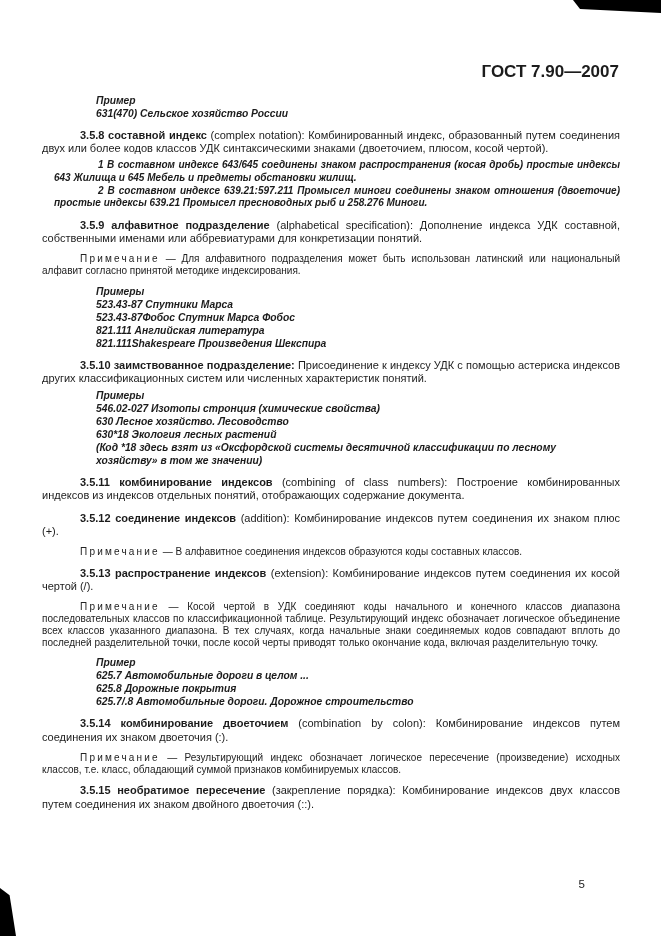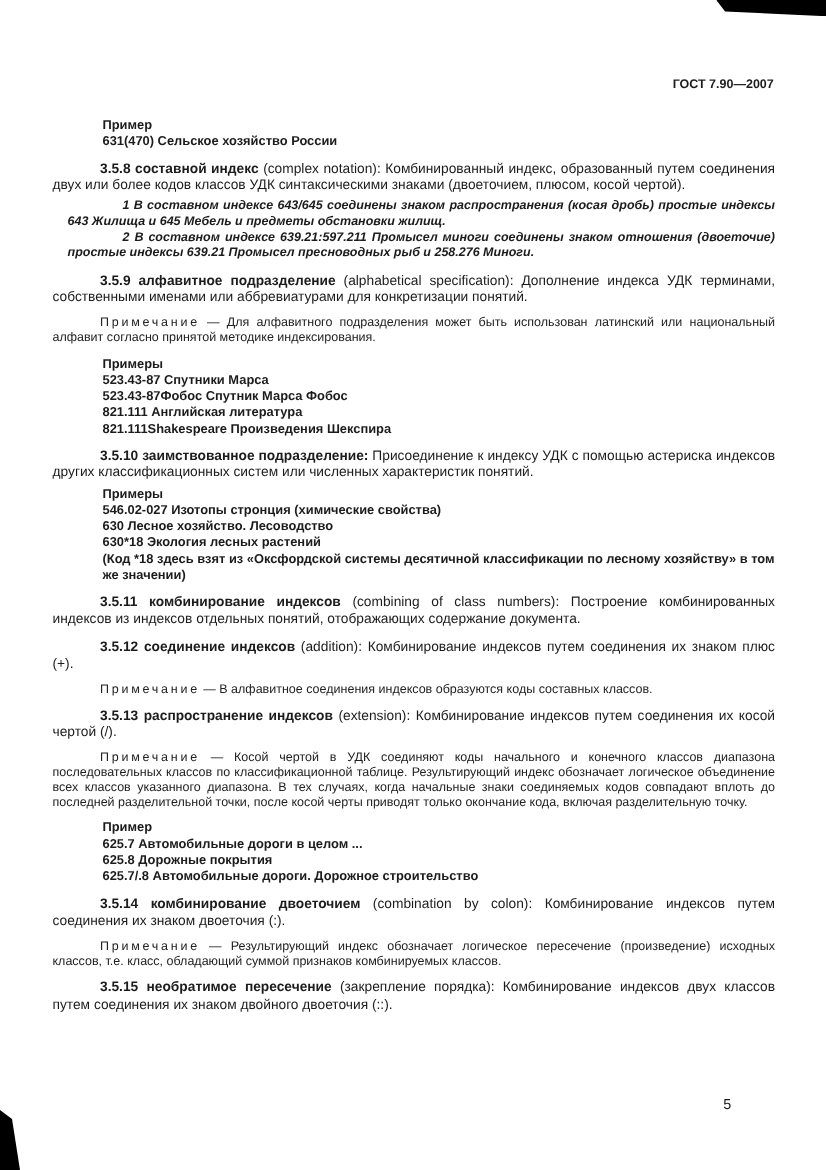--- a/index.html
+++ b/index.html
@@ -18,44 +18,44 @@
     width:88px; height:13px; background:#000;
     clip-path:polygon(0 0, 100% 0, 100% 100%, 8% 70%);
   }
   .artifact-bl {
     position:absolute; bottom:0; left:0;
     width:16px; height:48px; background:#000;
     clip-path:polygon(0 0, 60% 15%, 100% 100%, 0 100%);
   }
   .doc-header {
     position:absolute; top:62px; right:42px;
-    font-weight:bold; font-size:10px;
+    font-weight:bold; font-size:17px;
   }
   .content {
     position:absolute; top:90px; left:42px; width:578px;
     font-size:11px; line-height:13.2px;
   }
   p { margin:0; }
   .term {
     text-align:justify; text-indent:38px;
     margin-top:9px; margin-bottom:4px;
   }
   .term b { font-weight:bold; }
   .note {
     font-size:10px; line-height:11.8px;
     text-align:justify; text-indent:38px;
     margin:8px 0;
     color:#222;
   }
   .note-label { letter-spacing:2.2px; }
   .ex-group { margin:3px 0 5px 0; }
   .ex-label, .ex-line {
-    font-weight:bold;
+    font-style:italic; font-weight:bold;
     font-size:10.3px; line-height:13px;
-    margin-left:40px;
+    margin-left:54px;
   }
   .ex-label { margin-top:4px; }
   .ex-par {
     font-style:italic; font-weight:bold;
     font-size:10px; line-height:12.6px;
     text-align:justify;
     margin-left:12px; text-indent:44px;
   }
   .page-number {
     position:absolute; right:76px; bottom:46px;
@@ -79,21 +79,21 @@
       <p class="ex-line">631(470)  Сельское хозяйство России</p>
     </div>
 
     <p class="term"><b>3.5.8  составной индекс</b><span> (complex notation):  Комбинированный индекс, образованный путем соединения двух или более кодов классов УДК синтаксическими знаками (двоеточием, плюсом, косой чертой).</span></p>
 
     <div class="ex-group">
       <p class="ex-par">1  В составном индексе 643/645 соединены знаком распространения (косая дробь) простые индексы 643 Жилища и 645 Мебель и предметы обстановки жилищ.</p>
       <p class="ex-par">2  В составном индексе 639.21:597.211 Промысел миноги соединены знаком отношения (двоеточие) простые индексы 639.21 Промысел пресноводных рыб и 258.276 Миноги.</p>
     </div>
 
-    <p class="term"><b>3.5.9  алфавитное подразделение</b><span> (alphabetical specification):  Дополнение индекса УДК терминами, собственными именами или аббревиатурами для конкретизации понятий.</span></p>
+    <p class="term"><b>3.5.9  алфавитное подразделение</b><span> (alphabetical specification):  Дополнение индекса УДК составной, собственными именами или аббревиатурами для конкретизации понятий.</span></p>
 
     <p class="note"><span class="note-label">Примечание</span> <span>— Для алфавитного подразделения может быть использован латинский или национальный алфавит согласно принятой методике индексирования.</span></p>
 
     <div class="ex-group">
       <p class="ex-label">Примеры</p>
       <p class="ex-line">523.43-87  Спутники Марса</p>
       <p class="ex-line">523.43-87Фобос  Спутник Марса Фобос</p>
       <p class="ex-line">821.111  Английская литература</p>
       <p class="ex-line">821.111Shakespeare  Произведения Шекспира</p>
     </div>

